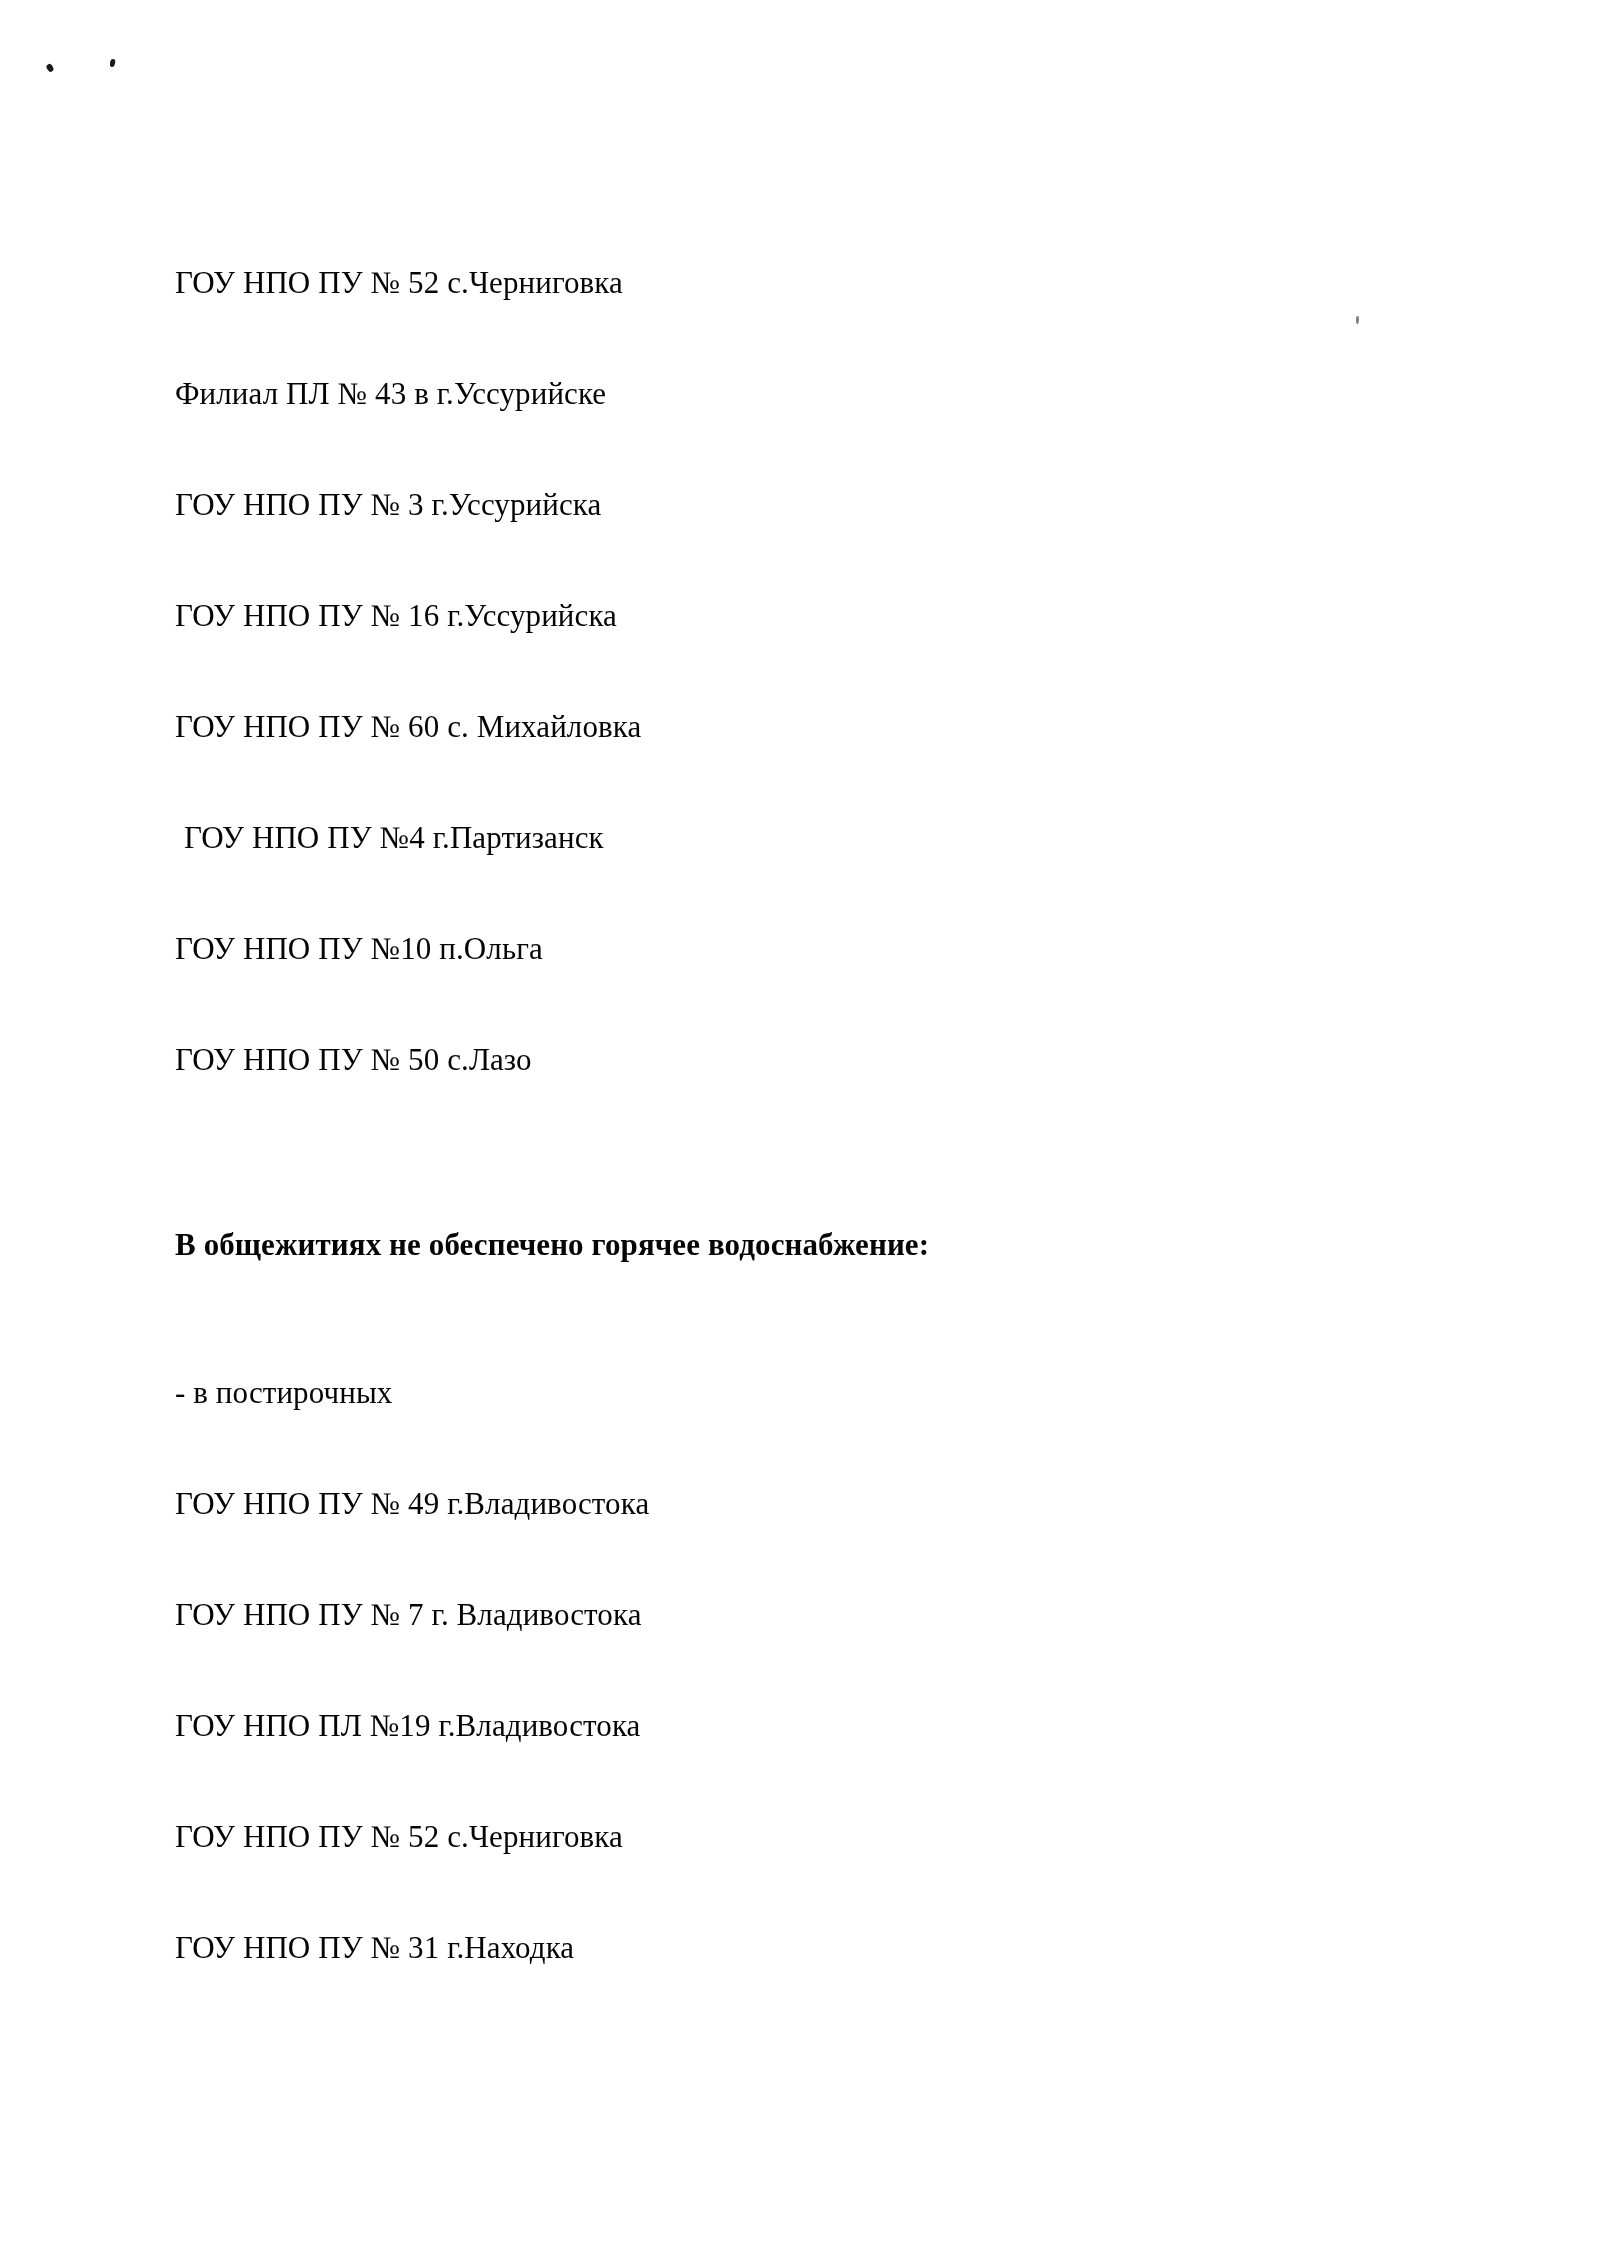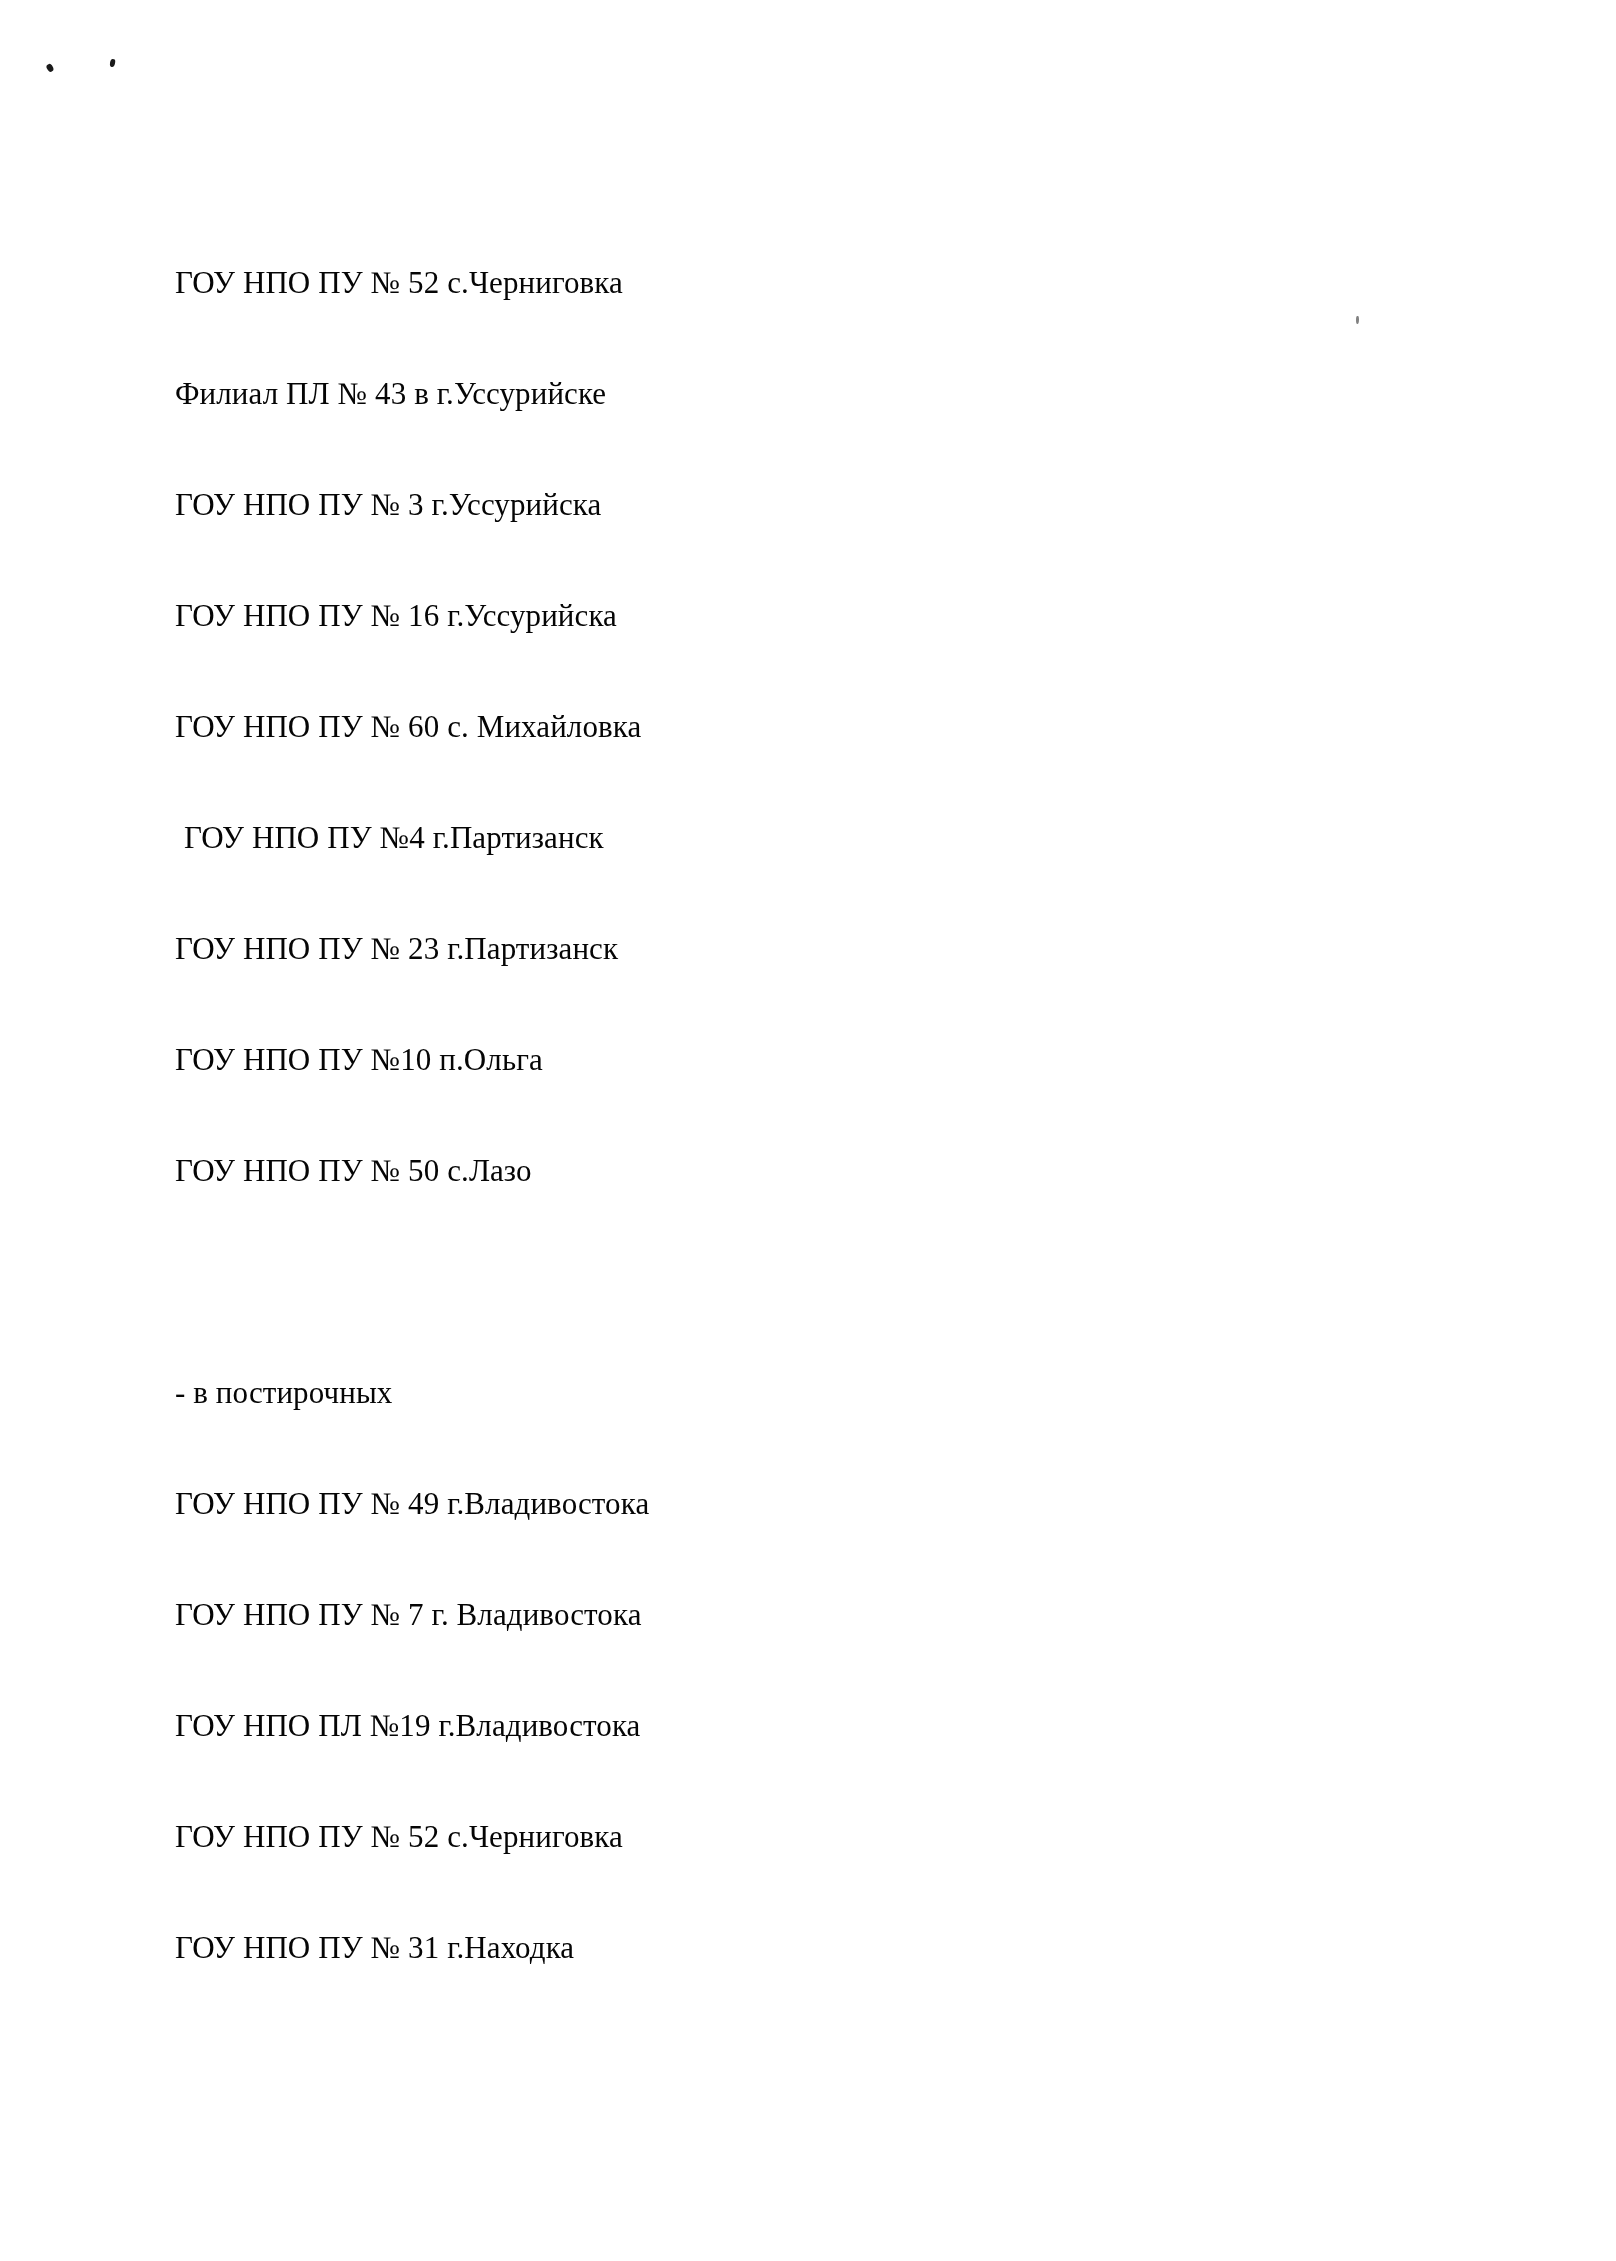--- a/index.html
+++ b/index.html
@@ -68,25 +68,25 @@
 
   <div class="content">
 
     
     <div class="line">ГОУ НПО ПУ № 52 с.Черниговка</div>
     <div class="line">Филиал ПЛ № 43 в г.Уссурийске</div>
     <div class="line">ГОУ НПО ПУ № 3 г.Уссурийска</div>
     <div class="line">ГОУ НПО ПУ № 16 г.Уссурийска</div>
     <div class="line">ГОУ НПО ПУ № 60 с. Михайловка</div>
     <div class="line indent-sm">ГОУ НПО ПУ №4 г.Партизанск</div>
-    <div class="line">ГОУ НПО ПУ № 23 г.Партизанск</div>
     <div class="line">ГОУ НПО ПУ №10 п.Ольга</div>
     <div class="line">ГОУ НПО ПУ № 50 с.Лазо</div>
 
     
+    <div class="line bold">В общежитиях не обеспечено горячее водоснабжение:</div>
 
     <div class="line"><span class="underlined">- в постирочных</span></div>
     <div class="line">ГОУ НПО ПУ № 49 г.Владивостока</div>
     <div class="line">ГОУ НПО ПУ № 7 г. Владивостока</div>
     <div class="line">ГОУ НПО ПЛ №19 г.Владивостока</div>
     <div class="line">ГОУ НПО ПУ № 52 с.Черниговка</div>
     <div class="line">ГОУ НПО ПУ № 31 г.Находка</div>
 
     
     

